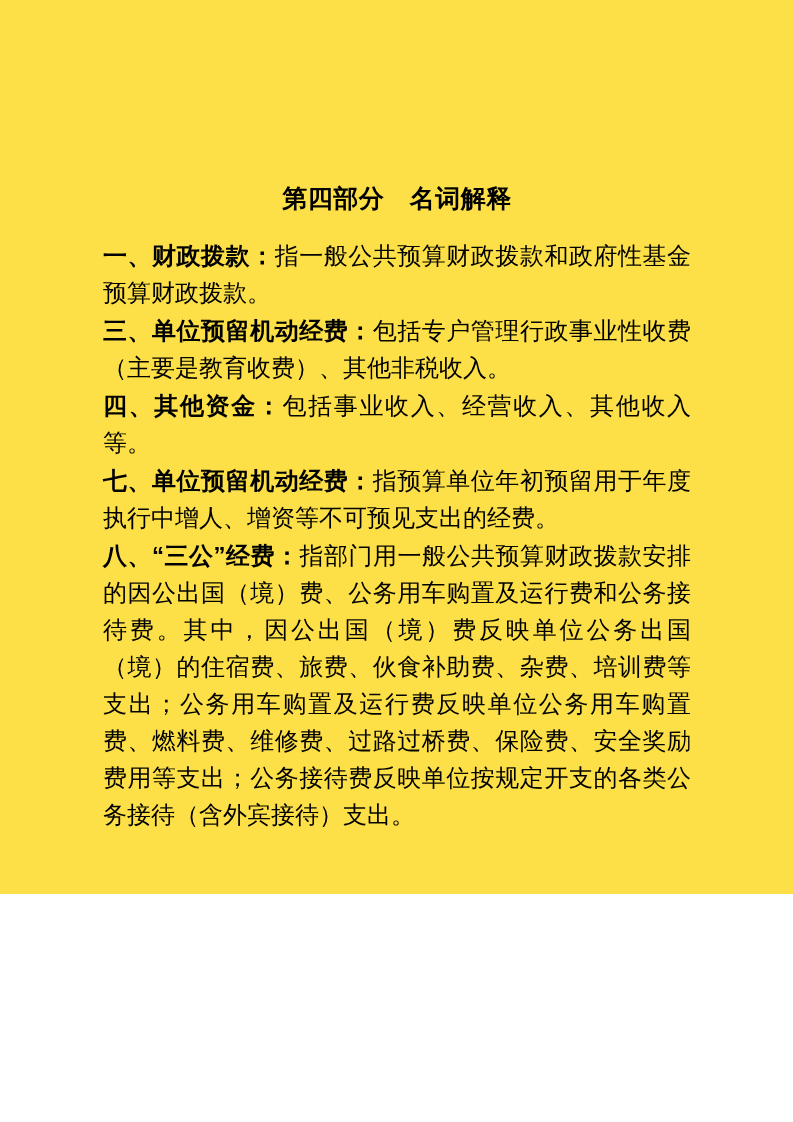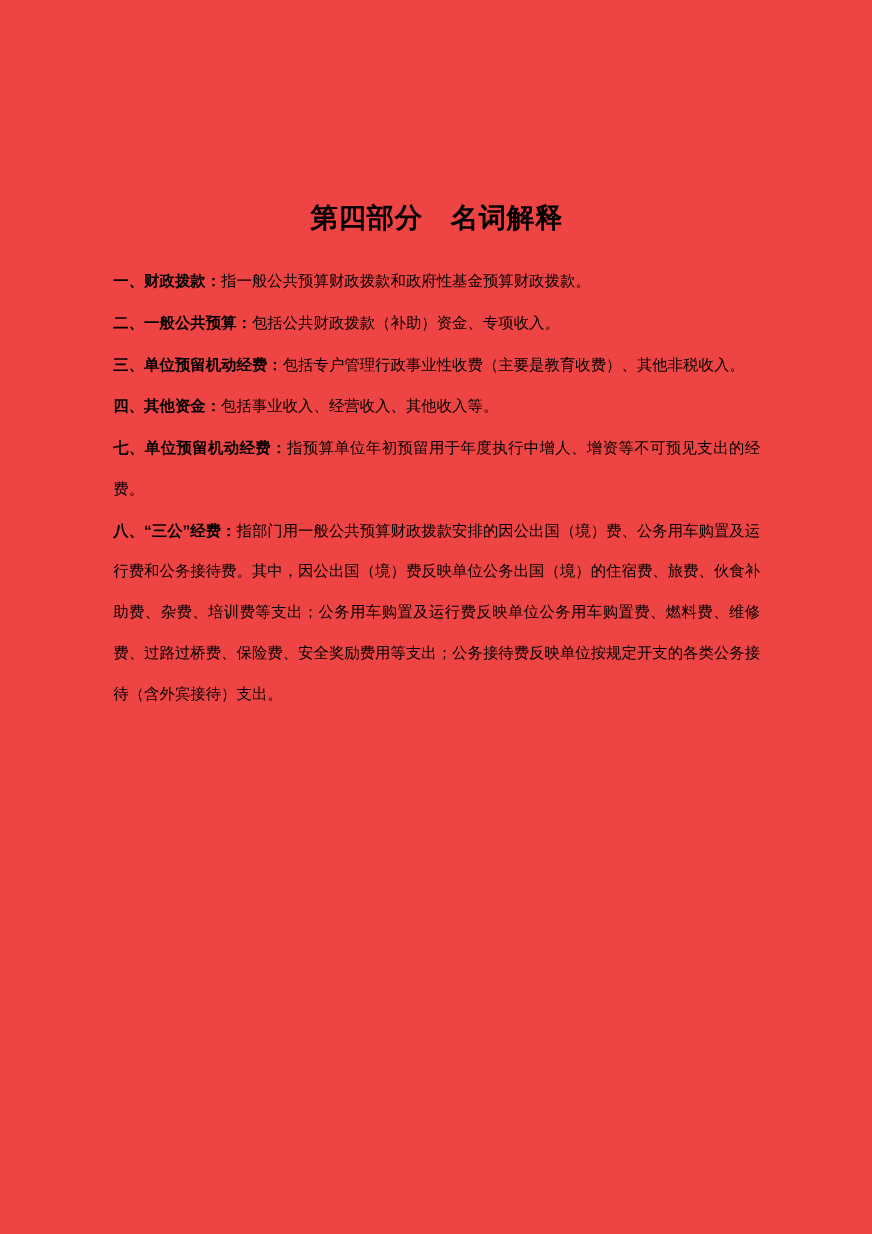--- a/index.html
+++ b/index.html
@@ -3,42 +3,42 @@
 <meta charset="utf-8">
 <style>
   html, body {
     margin: 0;
     padding: 0;
     background: #ffffff;
   }
   .page {
     position: relative;
     width: 793px;
-    height: 1122px;
+    height: 894px;
     margin: 0 auto;
-    background: #ef4444;
+    background: #fde047;
     box-sizing: border-box;
     padding: 180px 102px 0 103px;
     color: #000000;
     overflow: hidden;
   }
   .doc-title {
     margin: 0 0 21px 0;
     font-family: "Liberation Sans", sans-serif;
     font-weight: 700;
     font-size: 25px;
     line-height: 36px;
     text-align: center;
     color: #000000;
     letter-spacing: 0.5px;
   }
   .glossary p.item {
     margin: 0;
     font-family: "Liberation Serif", serif;
-    font-size: 14px;
+    font-size: 24px;
     line-height: 37px;
     text-align: justify;
     text-justify: inter-ideograph;
     color: #000000;
   }
   .glossary p.item .term {
     font-family: "Liberation Sans", sans-serif;
     font-weight: 700;
     font-style: normal;
   }
@@ -50,21 +50,20 @@
 <body>
 
 <div class="page">
 
   <h1 class="doc-title">第四部分　名词解释</h1>
 
   <div class="glossary">
 
     <p class="item"><b class="term">一、财政拨款：</b><span class="def">指一般公共预算财政拨款和政府性基金预算财政拨款。</span></p>
 
-    <p class="item"><b class="term">二、一般公共预算：</b><span class="def">包括公共财政拨款（补助）资金、专项收入。</span></p>
 
     <p class="item"><b class="term">三、单位预留机动经费：</b><span class="def">包括专户管理行政事业性收费（主要是教育收费）、其他非税收入。</span></p>
 
     <p class="item"><b class="term">四、其他资金：</b><span class="def">包括事业收入、经营收入、其他收入等。</span></p>
 
 
 
     <p class="item"><b class="term">七、单位预留机动经费：</b><span class="def">指预算单位年初预留用于年度执行中增人、增资等不可预见支出的经费。</span></p>
 
     <p class="item"><b class="term">八、“三公”经费：</b><span class="def">指部门用一般公共预算财政拨款安排的因公出国（境）费、公务用车购置及运行费和公务接待费。其中，因公出国（境）费反映单位公务出国（境）的住宿费、旅费、伙食补助费、杂费、培训费等支出；公务用车购置及运行费反映单位公务用车购置费、燃料费、维修费、过路过桥费、保险费、安全奖励费用等支出；公务接待费反映单位按规定开支的各类公务接待（含外宾接待）支出。</span></p>

